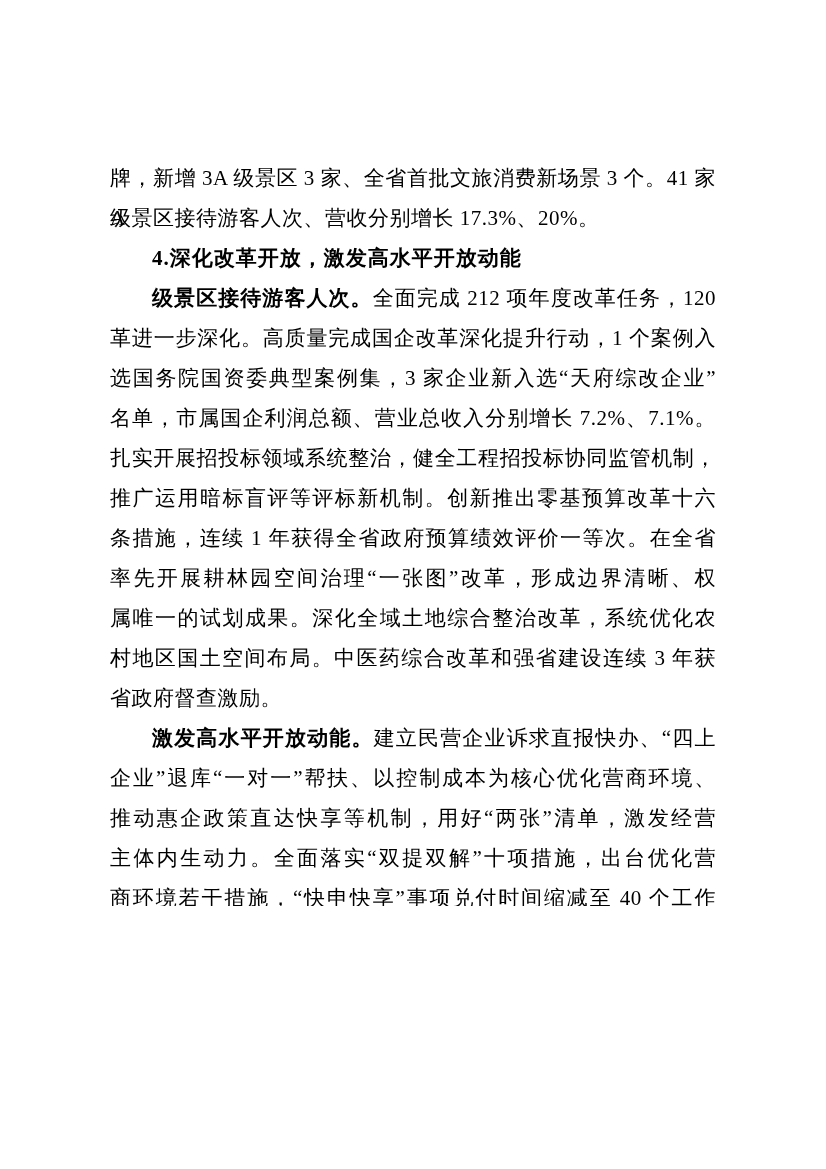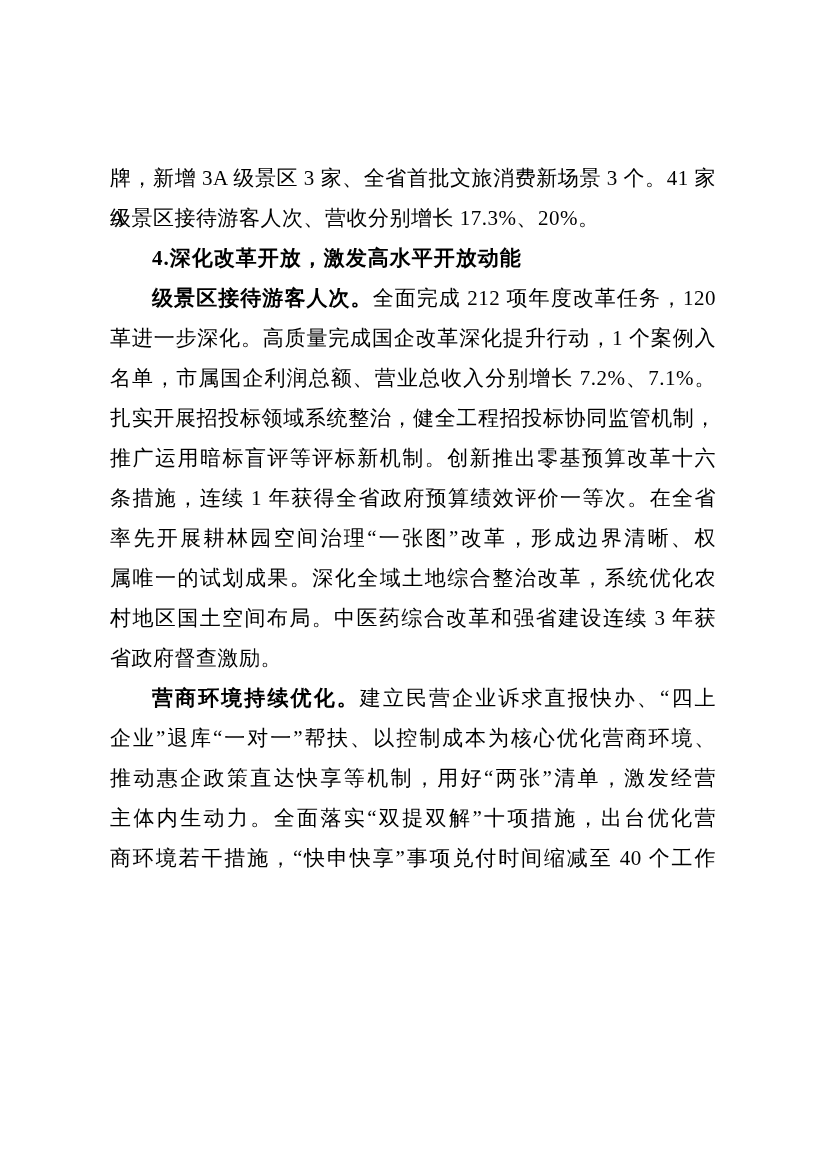--- a/index.html
+++ b/index.html
@@ -50,28 +50,29 @@
 </head>
 <body>
 
 <div class="page">
   <div class="text-body">
       <div class="line just">牌，新增 3A 级景区 3 家、全省首批文旅消费新场景 3 个。41 家 A</div>
       <div class="line">级景区接待游客人次、营收分别增长 17.3%、20%。</div>
       <div class="line indent heading">4.深化改革开放，激发高水平开放动能</div>
       <div class="line just indent"><span class="bold">级景区接待游客人次。</span>全面完成 212 项年度改革任务，120</div>
       <div class="line just">革进一步深化。高质量完成国企改革深化提升行动，1 个案例入</div>
+      <div class="line just">选国务院国资委典型案例集，3 家企业新入选“天府综改企业”</div>
       <div class="line just">名单，市属国企利润总额、营业总收入分别增长 7.2%、7.1%。</div>
       <div class="line just">扎实开展招投标领域系统整治，健全工程招投标协同监管机制，</div>
       <div class="line just">推广运用暗标盲评等评标新机制。创新推出零基预算改革十六</div>
       <div class="line just">条措施，连续 1 年获得全省政府预算绩效评价一等次。在全省</div>
       <div class="line just">率先开展耕林园空间治理“一张图”改革，形成边界清晰、权</div>
       <div class="line just">属唯一的试划成果。深化全域土地综合整治改革，系统优化农</div>
       <div class="line just">村地区国土空间布局。中医药综合改革和强省建设连续 3 年获</div>
       <div class="line">省政府督查激励。</div>
-      <div class="line just indent"><span class="bold">营商环境持续优化。</span>建立民营企业诉求直报快办、“四上</div>
+      <div class="line just indent"><span class="bold">激发高水平开放动能。</span>建立民营企业诉求直报快办、“四上</div>
       <div class="line just">企业”退库“一对一”帮扶、以控制成本为核心优化营商环境、</div>
       <div class="line just">推动惠企政策直达快享等机制，用好“两张”清单，激发经营</div>
       <div class="line just">主体内生动力。全面落实“双提双解”十项措施，出台优化营</div>
       <div class="line just">商环境若干措施，“快申快享”事项兑付时间缩减至 40 个工作</div>
     </div>
   <div class="page-number">—8—</div>
 </div>
 
 </body></html>

